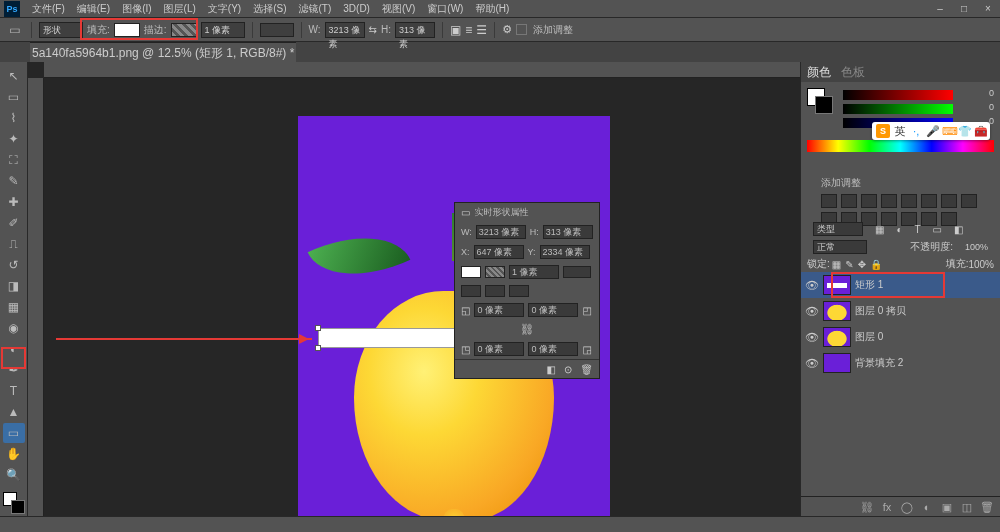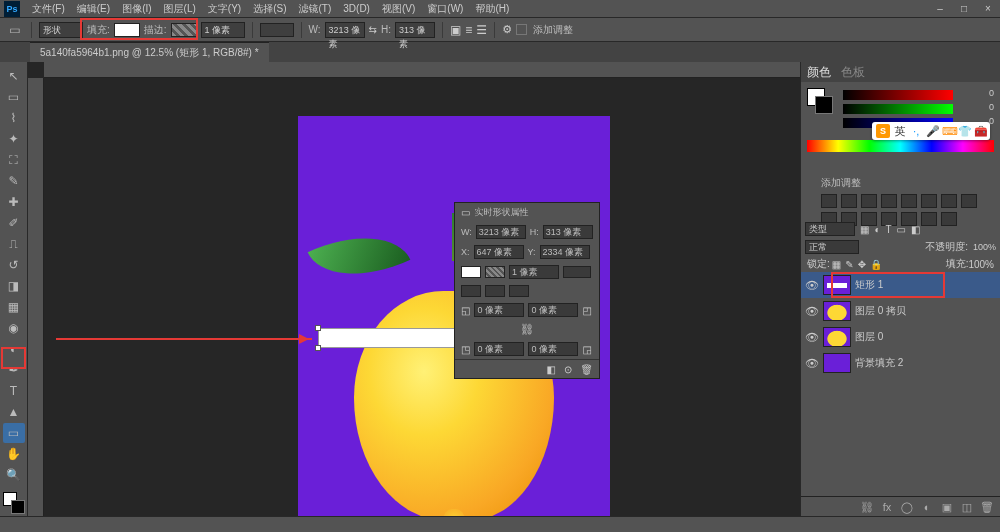--- a/index.html
+++ b/index.html
@@ -11,21 +11,21 @@
 .win-btn{width:24px;text-align:center;line-height:18px;font-size:10px}
 .optbar{height:24px;background:#535353;display:flex;align-items:center;padding-left:6px;border-bottom:1px solid #282828;gap:4px;position:relative}
 .opt-sep{width:1px;height:16px;background:#3a3a3a;margin:0 3px}
 .opt-label{font-size:10px;color:#bbb}
 .opt-swatch{width:26px;height:14px;border:1px solid #222;display:inline-block}
 .opt-dd{width:44px;height:16px;background:#3f3f3f;border:1px solid #222;line-height:14px;padding-left:3px;font-size:9px}
 .opt-num{width:40px;height:16px;background:#3f3f3f;border:1px solid #222;line-height:14px;padding-left:3px;font-size:9px}
 .opt-chk{width:11px;height:11px;border:1px solid #777;display:inline-block;margin-right:2px}
 .red-box1{position:absolute;left:80px;top:0;width:118px;height:22px;border:2px solid #e53935;pointer-events:none}
 .tabbar{height:20px;background:#434343;display:flex;align-items:center;padding-left:30px}
-.doc-tab{background:#535353;height:20px;line-height:20px;padding:0 10px;font-size:10px;border-top:1px solid #222}
+.doc-tab{background:#535353;height:20px;line-height:20px;padding:0 2px;font-size:12px;border-top:1px solid #222}
 .main{position:absolute;left:0;top:62px;right:0;bottom:16px;display:flex}
 .toolbox{width:28px;background:#535353;border-right:1px solid #282828;display:flex;flex-direction:column;align-items:center;padding-top:4px;gap:1px}
 .tool{width:22px;height:20px;display:flex;align-items:center;justify-content:center;font-size:12px;color:#bbb;border-radius:2px}
 .tool.sel{background:#3a6ea5}
 .tool-colors{margin-top:6px;position:relative;width:22px;height:22px}
 .fg-sw{position:absolute;left:0;top:0;width:14px;height:14px;background:#fff;border:1px solid #000}
 .bg-sw{position:absolute;right:0;bottom:0;width:14px;height:14px;background:#000;border:1px solid #777}
 .canvas-area{flex:1;background:#262626;position:relative}
 .ruler-top{position:absolute;left:16px;right:0;top:0;height:16px;background:#535353;border-bottom:1px solid #222}
 .ruler-left{position:absolute;left:0;top:16px;bottom:0;width:16px;background:#535353;border-right:1px solid #222}
@@ -62,21 +62,21 @@
 .rgb-val{position:absolute;right:6px;width:16px;font-size:9px;text-align:right}
 .hue-bar{position:absolute;left:6px;right:6px;bottom:4px;height:12px;background:linear-gradient(90deg,red,yellow,lime,cyan,blue,magenta,red)}
 .adjust-panel{padding:20px;height:64px}
 .adj-label{font-size:10px;margin-bottom:4px;color:#bbb}
 .adj-icons{display:flex;flex-wrap:wrap;gap:4px}
 .adj-i{width:16px;height:14px;background:#3a3a3a;border:1px solid #222}
 .layers-panel{flex:1;display:flex;flex-direction:column;position:relative}
 .lp-head{height:18px;background:#434343;display:flex;gap:10px;padding-left:6px;align-items:center}
 .lp-head span{font-size:10px;color:#888}
 .lp-head span.on{color:#ddd}
-.lp-opts{height:18px;display:flex;align-items:center;padding:0 4px;gap:5px;font-size:9px}
+.lp-opts{height:18px;display:flex;align-items:center;padding:0 12px;gap:12px;font-size:9px}
 .lp-dd{flex:0 0 50px;height:14px;background:#3a3a3a;border:1px solid #222;font-size:9px;line-height:12px;padding-left:3px}
 .lp-opts2{height:16px;padding:0 6px;font-size:9px;color:#888;display:flex;align-items:center}
 .layer-list{flex:1;overflow:hidden}
 .layer-row{height:26px;display:flex;align-items:center;padding:0 4px;gap:4px}
 .layer-row.sel{background:#3a5a8a}
 .eye{width:14px;text-align:center;font-size:11px}
 .lthumb{width:28px;height:20px;background:#6a1fd8;border:1px solid #222;position:relative}
 .lthumb.rect::after{content:"";position:absolute;left:3px;top:7px;right:3px;height:5px;background:#fff}
 .lthumb.lemon-t{background:radial-gradient(ellipse at 50% 60%,#fdd835 50%,#6a1fd8 55%)}
 .lthumb.bg{background:#6a1fd8}

